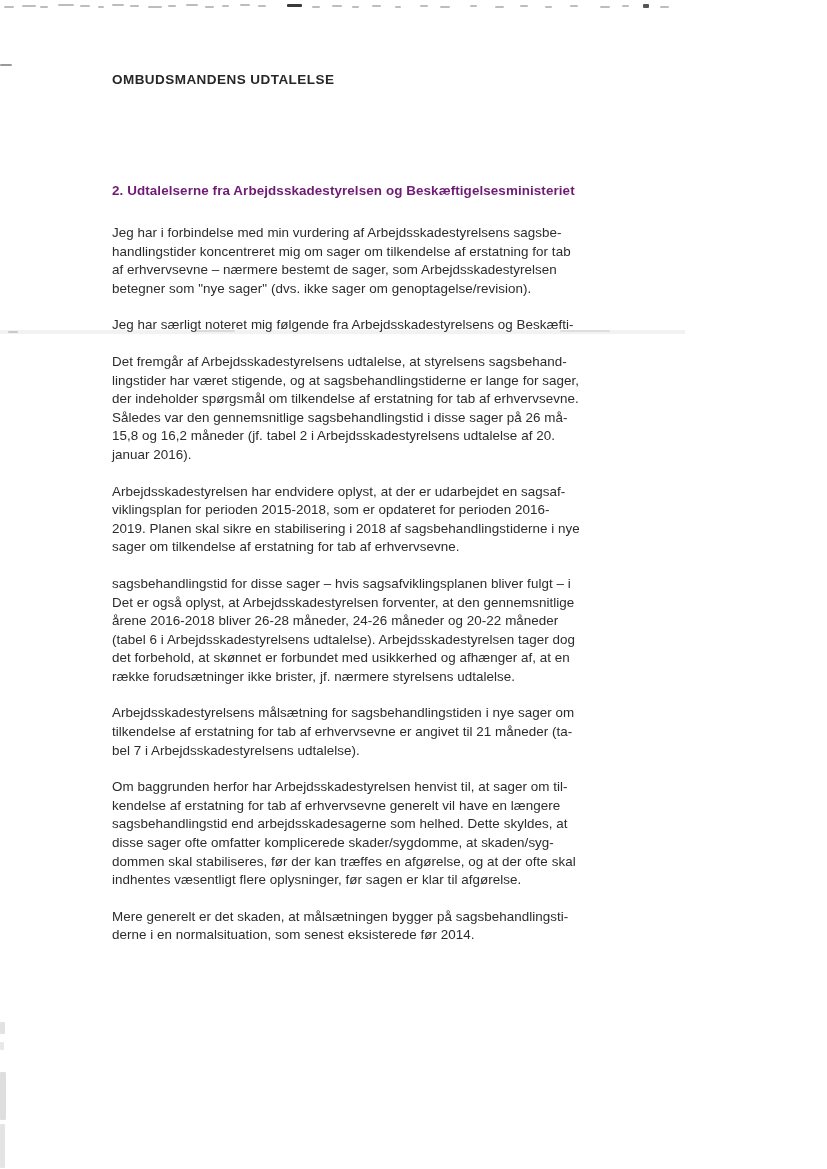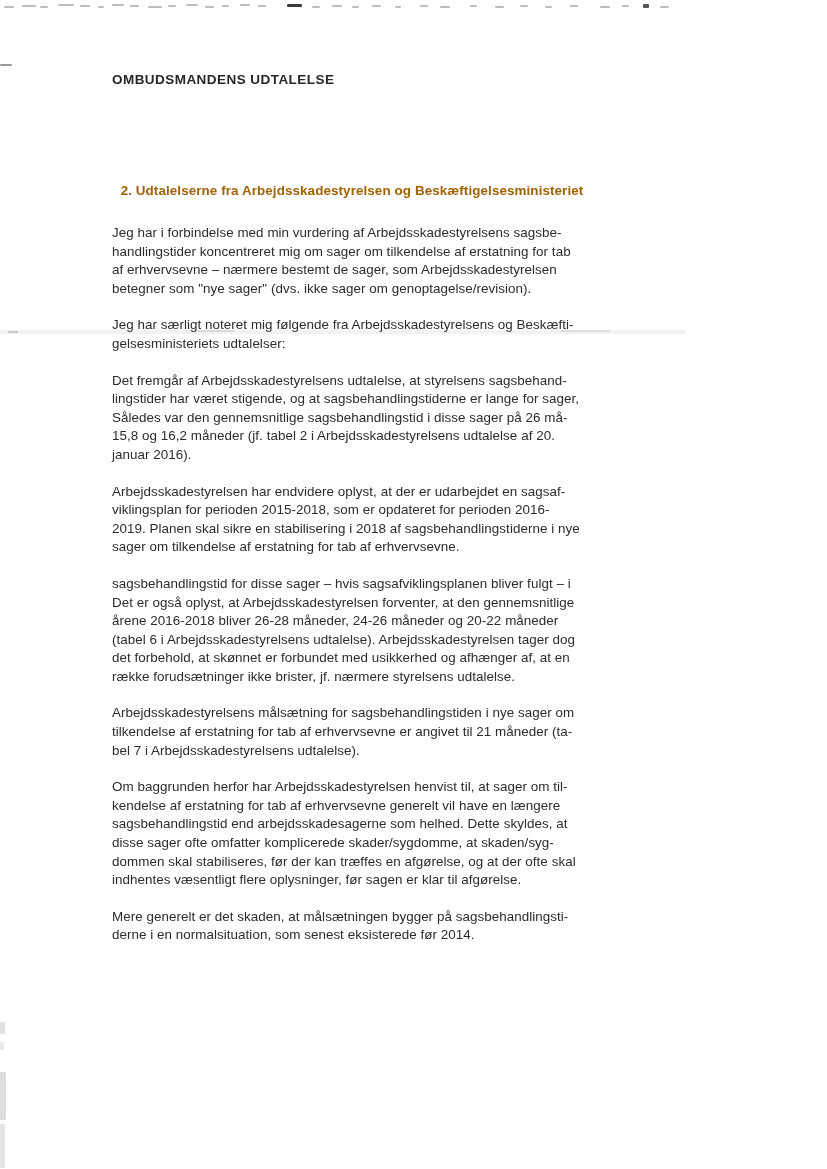--- a/index.html
+++ b/index.html
@@ -14,21 +14,21 @@
     position:absolute;left:112px;top:72px;
     font-size:13.5px;font-weight:bold;letter-spacing:.45px;
     color:#272727;white-space:nowrap;
   }
   .content{
     position:absolute;left:112px;top:181px;width:480px;
     color:#2c2c2c;
   }
   .section-heading{
     font-size:13.4px;font-weight:bold;line-height:19px;
-    margin:0 0 24px 0;color:#a16207;white-space:nowrap;letter-spacing:.1px;text-align:center;
+    margin:0 0 24px 0;color:#701a75;white-space:nowrap;letter-spacing:.1px;
   }
   .para{margin:4px 0 18px 0;}
   .line{
     font-size:13.4px;line-height:18.6px;white-space:nowrap;
     letter-spacing:.05px;
   }
   .page-number{
     position:absolute;left:748px;top:1088px;
     font-size:11.5px;color:#333333;margin-left:28px;
   }
@@ -101,25 +101,25 @@
     <div class="section-heading">2. Udtalelserne fra Arbejdsskadestyrelsen og Beskæftigelsesministeriet</div>
     <div>
         <div class="para">
           <div class="line">Jeg har i forbindelse med min vurdering af Arbejdsskadestyrelsens sagsbe-</div>
           <div class="line">handlingstider koncentreret mig om sager om tilkendelse af erstatning for tab</div>
           <div class="line">af erhvervsevne – nærmere bestemt de sager, som Arbejdsskadestyrelsen</div>
           <div class="line">betegner som "nye sager" (dvs. ikke sager om genoptagelse/revision).</div>
         </div>
         <div class="para">
           <div class="line">Jeg har særligt noteret mig følgende fra Arbejdsskadestyrelsens og Beskæfti-</div>
-          <div class="line">gelsesministeriets udtalelser:</div>
         </div>
         <div class="para">
           <div class="line">Det fremgår af Arbejdsskadestyrelsens udtalelse, at styrelsens sagsbehand-</div>
           <div class="line">lingstider har været stigende, og at sagsbehandlingstiderne er lange for sager,</div>
+          <div class="line">der indeholder spørgsmål om tilkendelse af erstatning for tab af erhvervsevne.</div>
           <div class="line">Således var den gennemsnitlige sagsbehandlingstid i disse sager på 26 må-</div>
           <div class="line">15,8 og 16,2 måneder (jf. tabel 2 i Arbejdsskadestyrelsens udtalelse af 20.</div>
           <div class="line">januar 2016).</div>
         </div>
         <div class="para">
           <div class="line">Arbejdsskadestyrelsen har endvidere oplyst, at der er udarbejdet en sagsaf-</div>
           <div class="line">viklingsplan for perioden 2015-2018, som er opdateret for perioden 2016-</div>
           <div class="line">2019. Planen skal sikre en stabilisering i 2018 af sagsbehandlingstiderne i nye</div>
           <div class="line">sager om tilkendelse af erstatning for tab af erhvervsevne.</div>
         </div>

